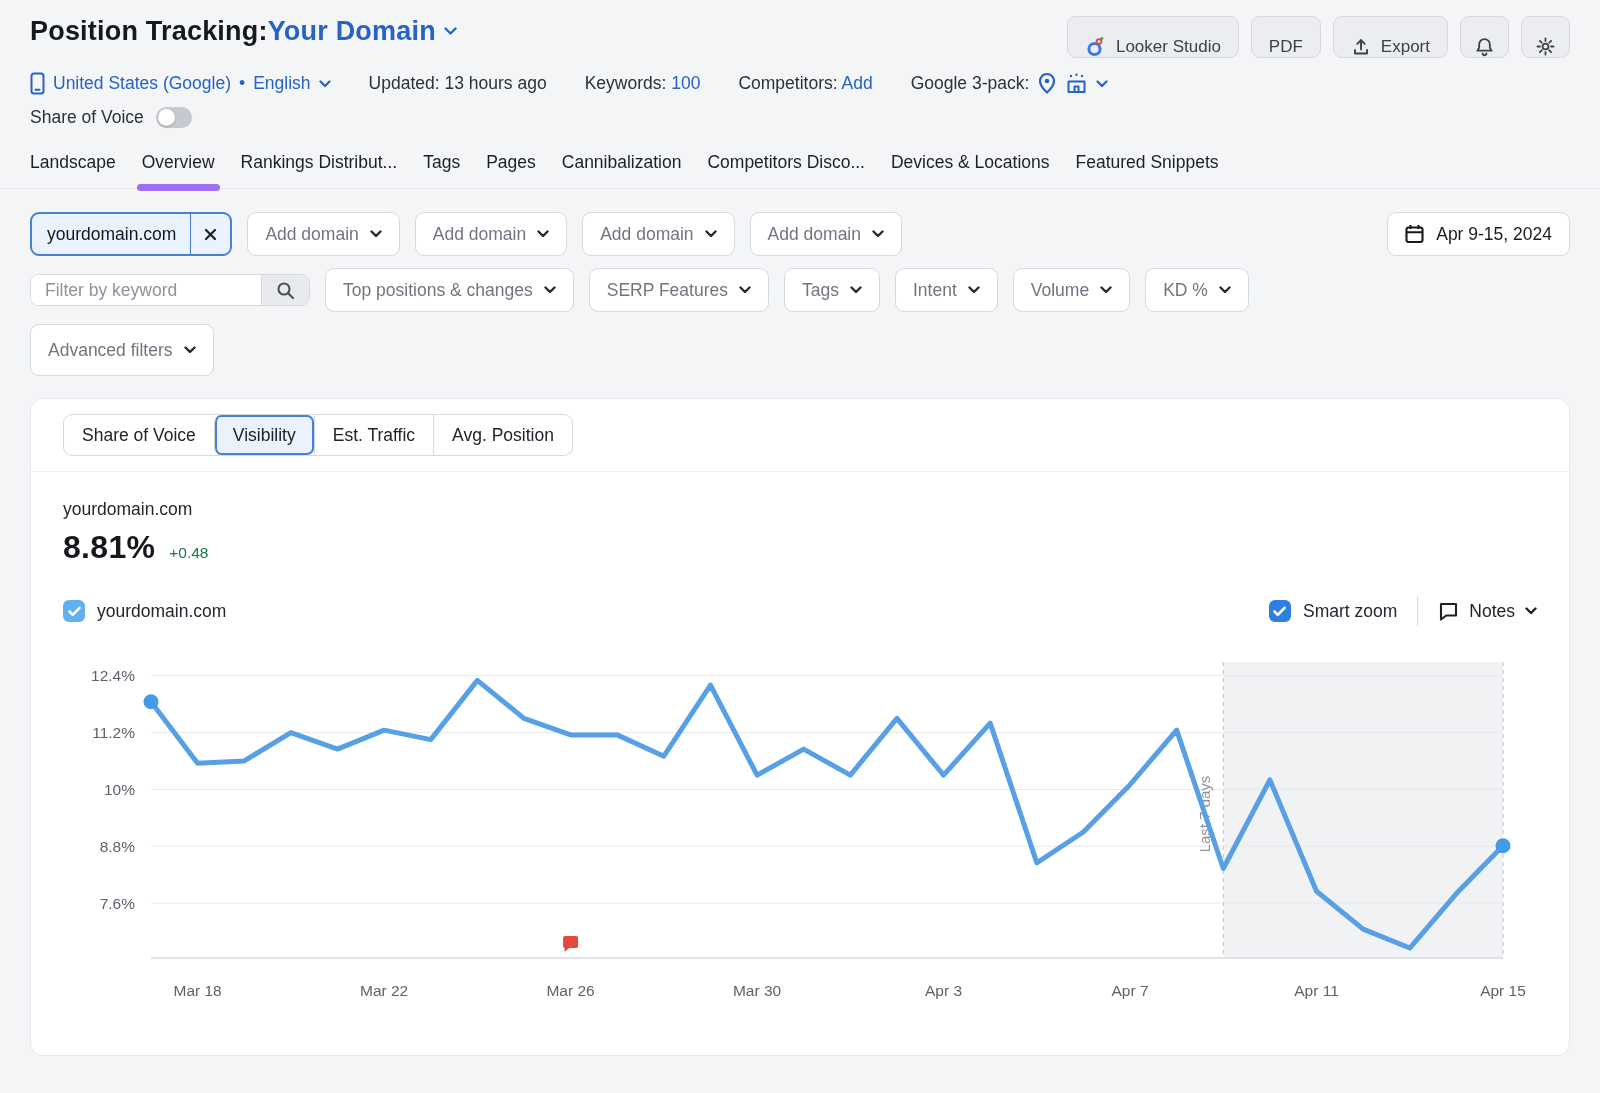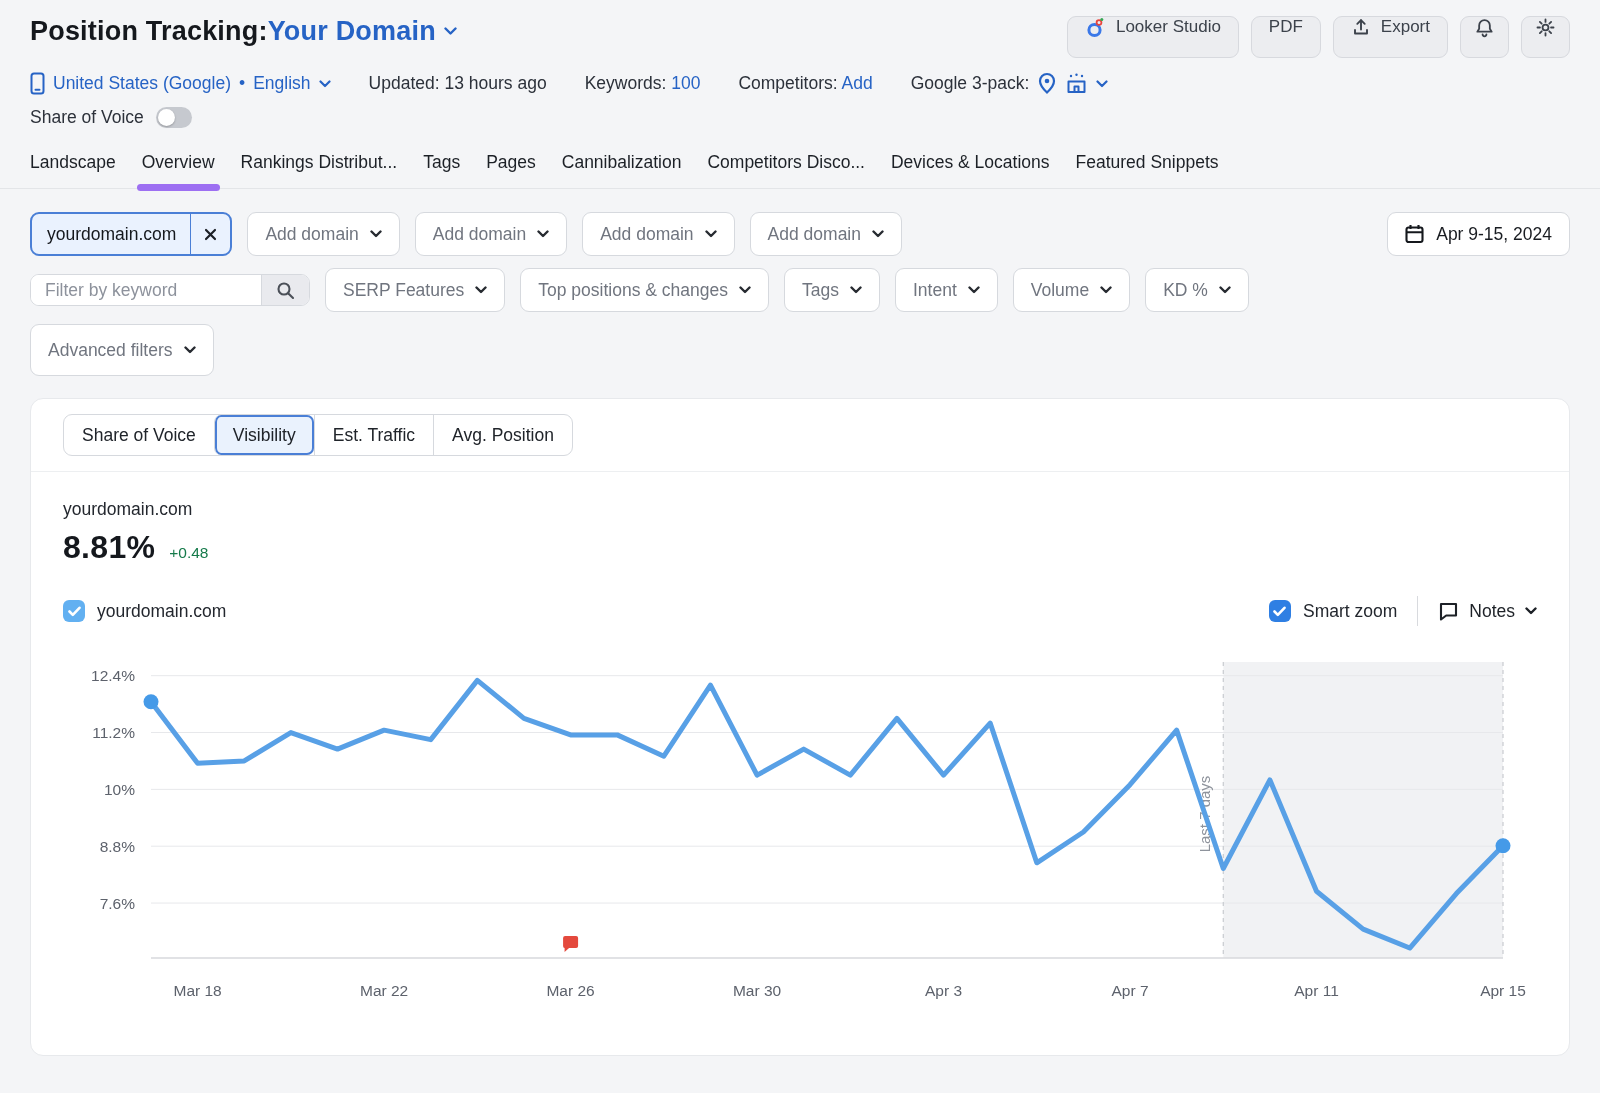--- a/index.html
+++ b/index.html
@@ -9,21 +9,21 @@
     font-family:"Liberation Sans", sans-serif;
     color:#15181d;
   }
   .hdr { padding:16px 30px 0 30px; }
   .hdr-row1 { display:flex; justify-content:space-between; align-items:flex-start; }
   .title-line { font-size:27px; font-weight:700; letter-spacing:.2px; display:flex; align-items:center; }
   .title-black { color:#15181d; }
   .title-proj { color:#2663c5; display:flex; align-items:center; gap:8px; cursor:pointer; }
   .hbtns { display:flex; gap:12px; }
   .hbtn {
-    display:flex; align-items:flex-start; gap:10px; height:42px; padding:0 17px;
+    display:flex; align-items:flex-end; gap:10px; height:42px; padding:0 17px;
     background:#ecedf0; border:1px solid #d7d9de; border-radius:9px;
     font-size:17px; color:#3c424b; cursor:pointer; white-space:nowrap;
   }
   .hbtn.icon-only { padding:0 13px; }
   .hdr-row2 { display:flex; align-items:center; gap:38px; margin-top:14px; font-size:17.5px; color:#2c313a; }
   .loc-group { display:flex; align-items:center; gap:8px; color:#2663c5; cursor:pointer; }
   .inline-link { color:#2663c5; cursor:pointer; text-decoration:none; }
   .g3 { display:flex; align-items:center; gap:8px; }
   .hdr-row3 { display:flex; align-items:center; gap:12px; margin-top:12px; font-size:17.5px; color:#2c313a; }
   .toggle { width:36px; height:21px; border-radius:11px; background:#c6c9cf; position:relative; cursor:pointer; }
@@ -242,27 +242,27 @@
     <div class="kw-wrap">
       <input class="kw-input" type="text" placeholder="Filter by keyword" style="">
       <div class="kw-btn">
         <svg width="19" height="19" viewBox="0 0 19 19" fill="none" stroke="#4b5058" stroke-width="2.1" stroke-linecap="round">
           <circle cx="8" cy="8" r="5.5"></circle>
             <path d="M12.4 12.4 17 17"></path>
         </svg>
       </div>
     </div>
     <div class="pill">
+      <span>Top positions &amp; changes</span>
+      <svg class="chev" width="12" height="8" viewBox="0 0 12 8">
+          <polyline points="1.5,1.5 6,6 10.5,1.5" fill="none" stroke="currentColor" stroke-width="2.4" stroke-linecap="round" stroke-linejoin="round"></polyline>
+        </svg>
+    </div>
+    <div class="pill">
       <span>SERP Features</span>
-      <svg class="chev" width="12" height="8" viewBox="0 0 12 8">
-          <polyline points="1.5,1.5 6,6 10.5,1.5" fill="none" stroke="currentColor" stroke-width="2.4" stroke-linecap="round" stroke-linejoin="round"></polyline>
-        </svg>
-    </div>
-    <div class="pill">
-      <span>Top positions &amp; changes</span>
       <svg class="chev" width="12" height="8" viewBox="0 0 12 8">
           <polyline points="1.5,1.5 6,6 10.5,1.5" fill="none" stroke="currentColor" stroke-width="2.4" stroke-linecap="round" stroke-linejoin="round"></polyline>
         </svg>
     </div>
     <div class="pill">
       <span>Tags</span>
       <svg class="chev" width="12" height="8" viewBox="0 0 12 8">
           <polyline points="1.5,1.5 6,6 10.5,1.5" fill="none" stroke="currentColor" stroke-width="2.4" stroke-linecap="round" stroke-linejoin="round"></polyline>
         </svg>
     </div>

